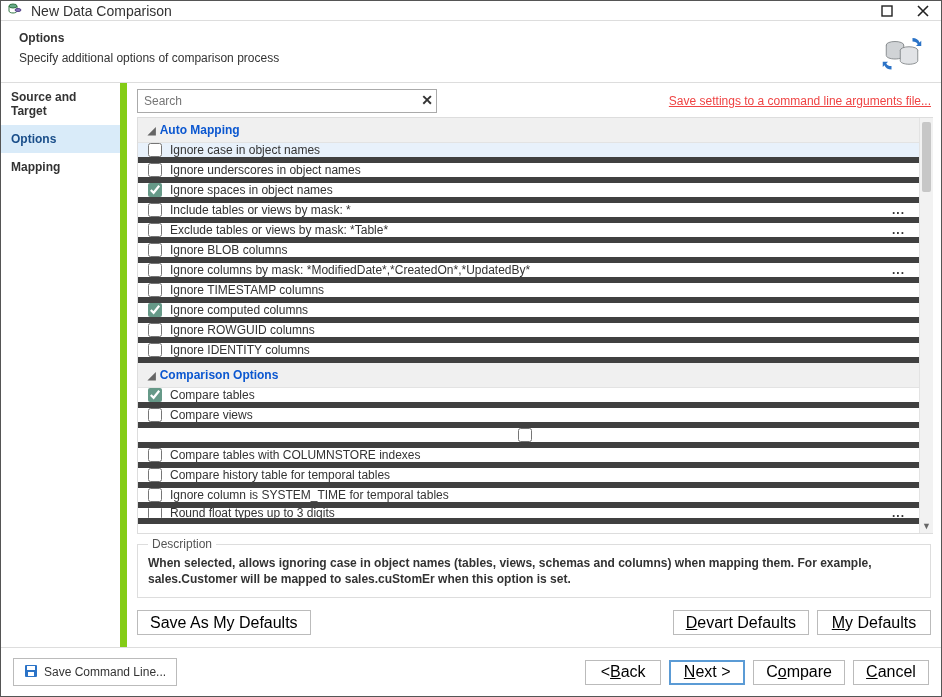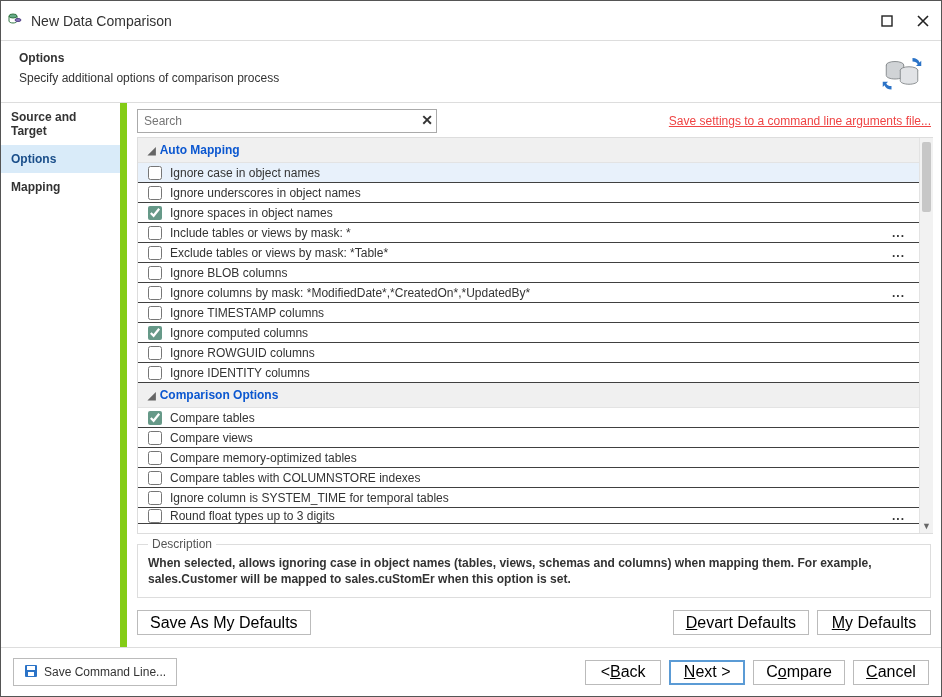--- a/index.html
+++ b/index.html
@@ -1,18 +1,18 @@
 <!DOCTYPE html>
 <html><head>
 <meta charset="utf-8">
 <style>
   * { box-sizing: border-box; }
   html, body { margin: 0; padding: 0; font-family: "Segoe UI", Tahoma, sans-serif; font-size: 12px; color: #333; background: #fff; }
   .window { width: 942px; height: 697px; border: 1px solid #555; display: flex; flex-direction: column; background: #fff; position: relative; }
-  .titlebar { height: 40px; display: flex; align-items: center; padding: 0 6px; border-bottom: 1px solid #ddd; }
+  .titlebar { height: 20px; display: flex; align-items: center; padding: 0 6px; border-bottom: 1px solid #ddd; }
   .titlebar .app-icon svg { width: 16px; height: 16px; }
   .titlebar .title { margin-left: 8px; font-size: 14px; flex: 1; }
   .winbtns { display: flex; gap: 12px; align-items: center; }
   .winbtns .wbtn { width: 24px; height: 22px; display:flex; align-items:center; justify-content:center; cursor:pointer; }
   .header-panel { padding: 10px 18px 6px 18px; display: flex; justify-content: space-between; align-items: flex-start; }
   .header-text h1 { font-size: 12px; font-weight: bold; margin: 0 0 6px 0; }
   .header-text p { font-size: 12px; margin: 0; color: #333; }
   .header-icon svg { width: 42px; height: 42px; }
   .body { flex: 1; display: flex; border-top: 1px solid #ddd; min-height: 0; }
   .sidebar { width: 126px; border-right: 7px solid #84cc16; background: #fff; font-weight: bold; }
@@ -23,21 +23,21 @@
   .searchbox { position: relative; flex: 0 0 300px; }
   .searchbox input { width: 100%; height: 24px; padding: 2px 26px 2px 6px; border: 1px solid #aaa; font-size: 12px; }
   .searchbox .clear { position: absolute; right: 4px; top: 3px; font-weight: bold; font-size: 14px; cursor: pointer; }
   .savelink { margin-left: auto; color: #ef4444; text-decoration: underline; cursor: pointer; font-size: 12px; }
   .options-scroll { flex: 1; overflow-y: auto; margin: 0 8px 0 10px; border: 1px solid #ddd; border-right: none; position: relative; min-height: 0; }
   .scrolltrack { position:absolute; right:0; top:0; bottom:0; width:14px; background:#f2f2f2; border-left:1px solid #e3e3e3; }
   .scrollthumb { position:absolute; left:2px; right:2px; top:4px; height:70px; background:#c7c7c7; border-radius:2px; }
   .scrollarrow { position:absolute; left:0; right:0; height:14px; display:flex; align-items:center; justify-content:center; font-size:9px; color:#666; }
   .section-head { background: #f0f0f0; padding: 5px 10px; color: #0b57d0; font-weight: bold; border-bottom: 1px solid #e3e3e3; display:flex; align-items:center; gap:4px;}
   .section-head .tri { color:#666; font-size:10px; }
-  .optrow { display: flex; align-items: center; padding: 2px 10px; border-bottom: 1px solid #404040; height: 20px; justify-content: center; }
+  .optrow { display: flex; align-items: center; padding: 2px 10px; border-bottom: 6px solid #404040; height: 20px; justify-content: center; }
   .optrow.highlight { background: #e8f1fb; }
   .optrow input[type=checkbox] { width: 14px; height: 14px; margin: 0 8px 0 0; accent-color:#698; }
   .optrow .lbl { flex: 1; }
   .optrow .ell { color:#333; font-weight:bold; cursor:pointer; letter-spacing:1px; padding-right:4px; }
   .content-inner { padding-right:14px; }
   .descbox { margin: 10px 10px 6px 10px; border: 1px solid #ddd; padding: 6px 10px 10px 10px; position: relative; }
   .descbox .legend { position: absolute; top: -8px; left: 10px; background: #fff; padding: 0 4px; color: #555; }
   .descbox .body-text { margin-top: 4px; line-height: 1.35; font-weight: bold; }
   .defaultsrow { display: flex; padding: 6px 10px 12px 10px; gap: 8px; }
   .defaultsrow .spacer { flex:1; }
@@ -172,25 +172,28 @@
             <div class="optrow">
               <input type="checkbox" checked="" style="">
               <span class="lbl">Compare tables</span>
             </div>
             <div class="optrow">
               <input type="checkbox" style="">
               <span class="lbl">Compare views</span>
             </div>
             <div class="optrow">
               <input type="checkbox" style="">
-              <span class="lbl">Compare memory-optimized tables</span>
             </div>
             <div class="optrow">
               <input type="checkbox" style="">
               <span class="lbl">Compare tables with COLUMNSTORE indexes</span>
+            </div>
+            <div class="optrow">
+              <input type="checkbox" style="">
+              <span class="lbl">Compare history table for temporal tables</span>
             </div>
             <div class="optrow">
               <input type="checkbox" style="">
               <span class="lbl">Ignore column is SYSTEM_TIME for temporal tables</span>
             </div>
             <div class="optrow cutoff">
               <input type="checkbox" style="">
               <span class="lbl">Round float types up to 3 digits</span>
               <span class="ell">...</span>
             </div>

